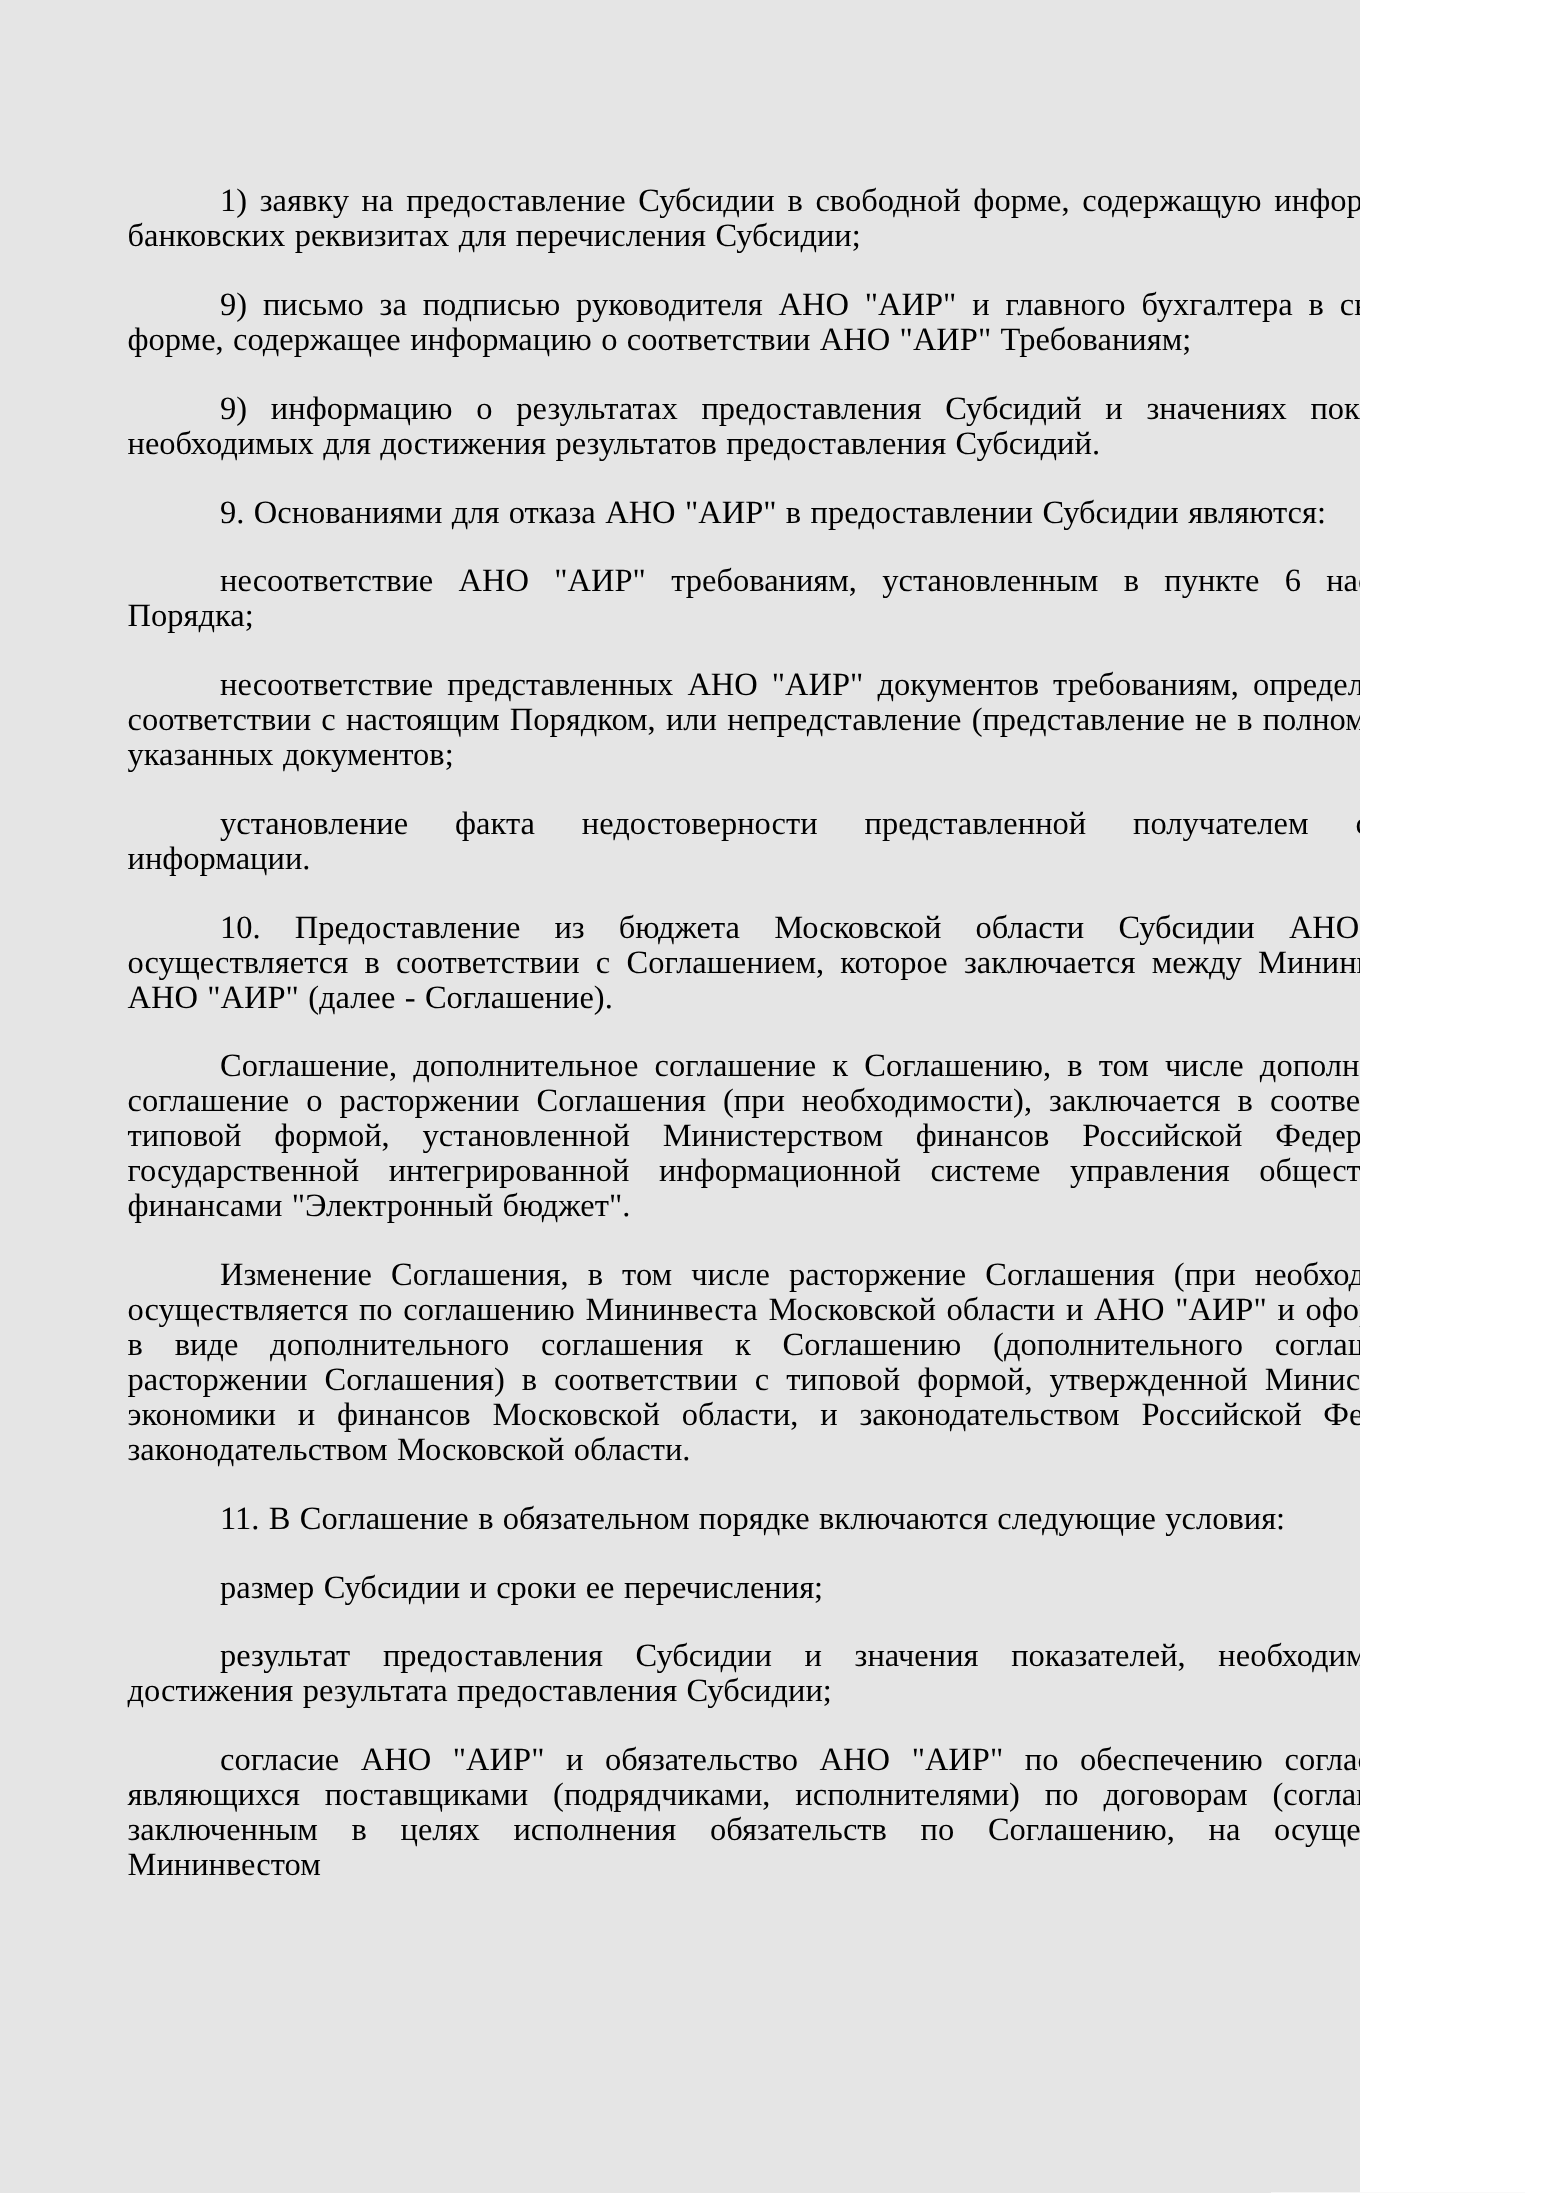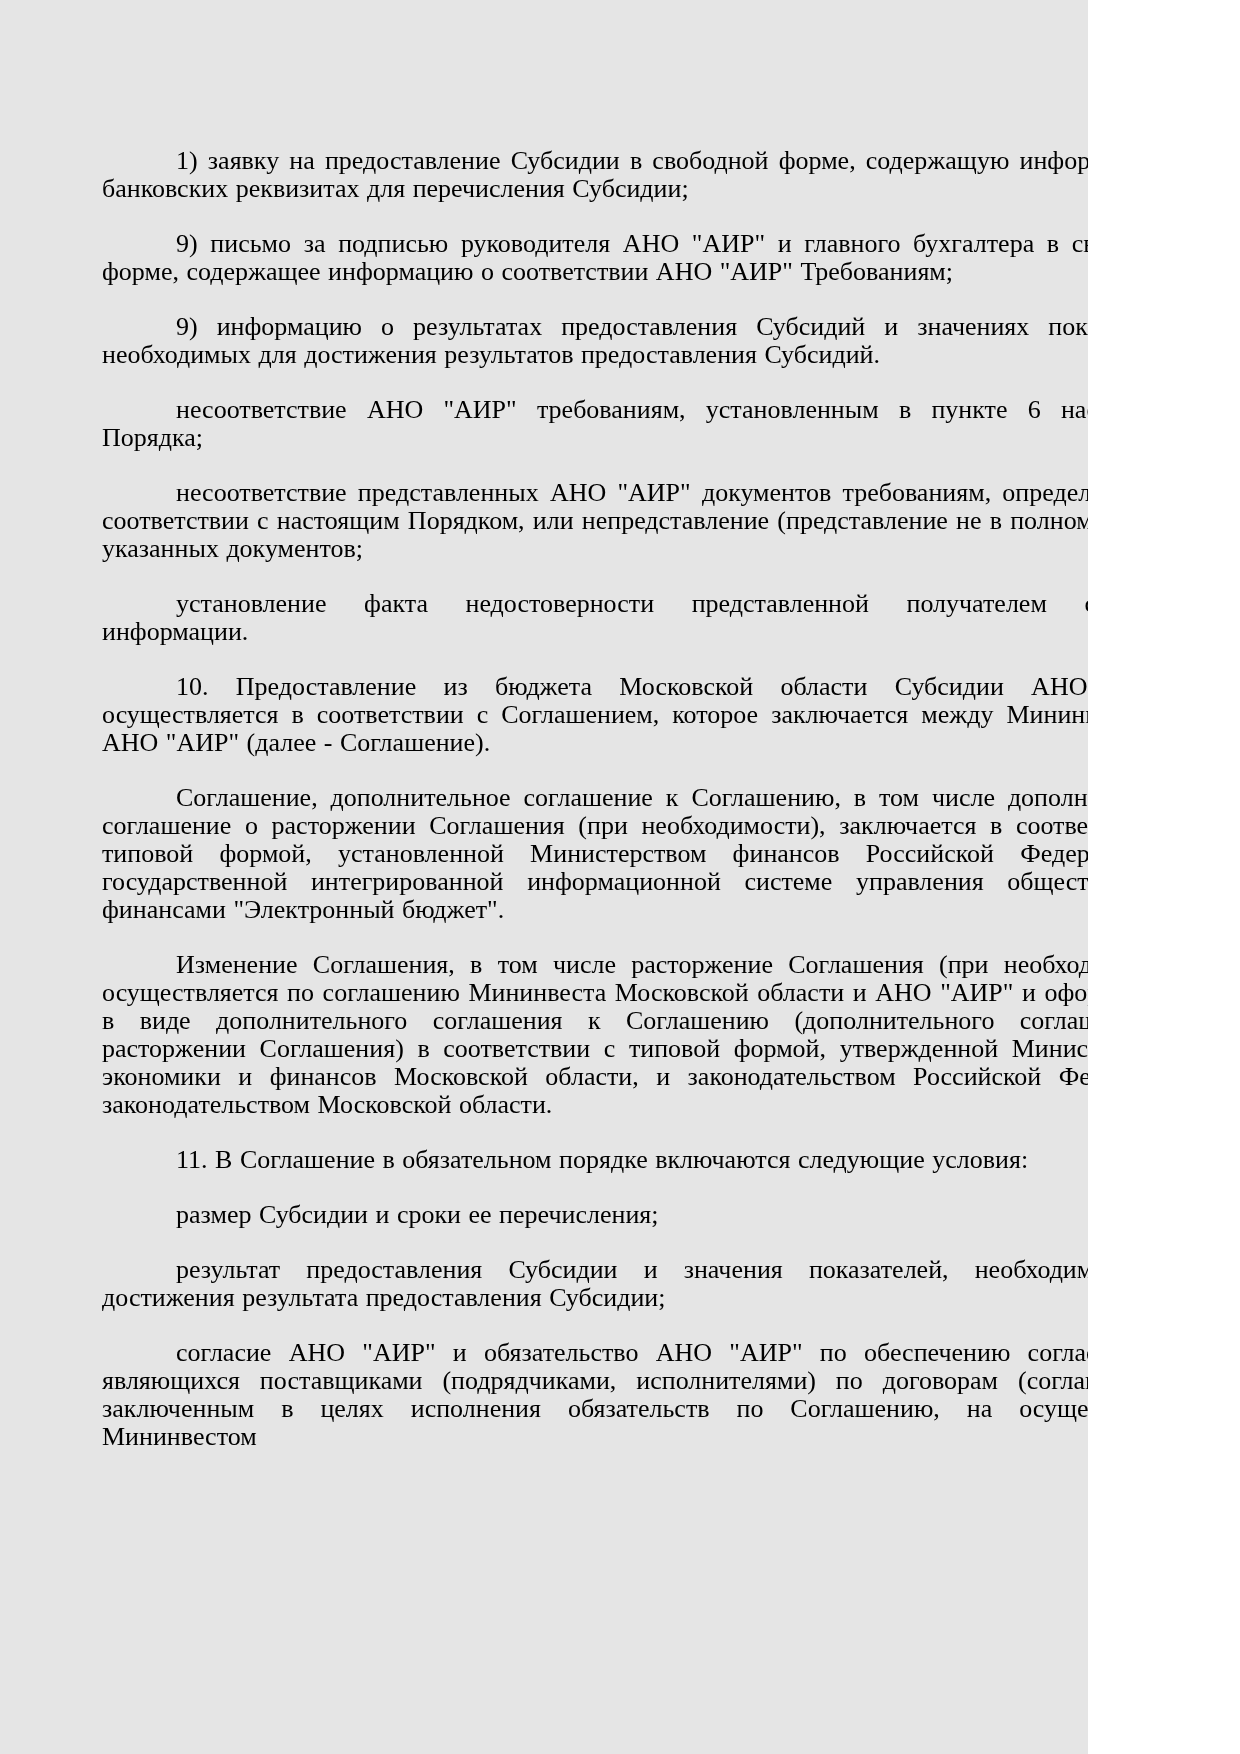--- a/index.html
+++ b/index.html
@@ -33,20 +33,21 @@
   }
 </style>
 </head>
 <body>
 
 <div class="page">
   <div class="content">
     <p>1) заявку на предоставление Субсидии в свободной форме, содержащую информацию о банковских реквизитах для перечисления Субсидии;</p>
     <p>9) письмо за подписью руководителя АНО "АИР" и главного бухгалтера в свободной форме, содержащее информацию о соответствии АНО "АИР" Требованиям;</p>
     <p>9) информацию о результатах предоставления Субсидий и значениях показателей, необходимых для достижения результатов предоставления Субсидий.</p>
+    <p>9. Основаниями для отказа АНО "АИР" в предоставлении Субсидии являются:</p>
     <p>несоответствие АНО "АИР" требованиям, установленным в пункте 6 настоящего Порядка;</p>
     <p>несоответствие представленных АНО "АИР" документов требованиям, определенным в соответствии с настоящим Порядком, или непредставление (представление не в полном объеме) указанных документов;</p>
     <p>установление факта недостоверности представленной получателем субсидии информации.</p>
     <p>10. Предоставление из бюджета Московской области Субсидии АНО "АИР" осуществляется в соответствии с Соглашением, которое заключается между Мининвестом и АНО "АИР" (далее - Соглашение).</p>
     <p>Соглашение, дополнительное соглашение к Соглашению, в том числе дополнительное соглашение о расторжении Соглашения (при необходимости), заключается в соответствии с типовой формой, установленной Министерством финансов Российской Федерации, в государственной интегрированной информационной системе управления общественными финансами "Электронный бюджет".</p>
     <p>Изменение Соглашения, в том числе расторжение Соглашения (при необходимости), осуществляется по соглашению Мининвеста Московской области и АНО "АИР" и оформляется в виде дополнительного соглашения к Соглашению (дополнительного соглашения о расторжении Соглашения) в соответствии с типовой формой, утвержденной Министерством экономики и финансов Московской области, и законодательством Российской Федерации, законодательством Московской области.</p>
     <p>11. В Соглашение в обязательном порядке включаются следующие условия:</p>
     <p>размер Субсидии и сроки ее перечисления;</p>
     <p>результат предоставления Субсидии и значения показателей, необходимых для достижения результата предоставления Субсидии;</p>
     <p>согласие АНО "АИР" и обязательство АНО "АИР" по обеспечению согласия лиц, являющихся поставщиками (подрядчиками, исполнителями) по договорам (соглашениям), заключенным в целях исполнения обязательств по Соглашению, на осуществление Мининвестом</p>

